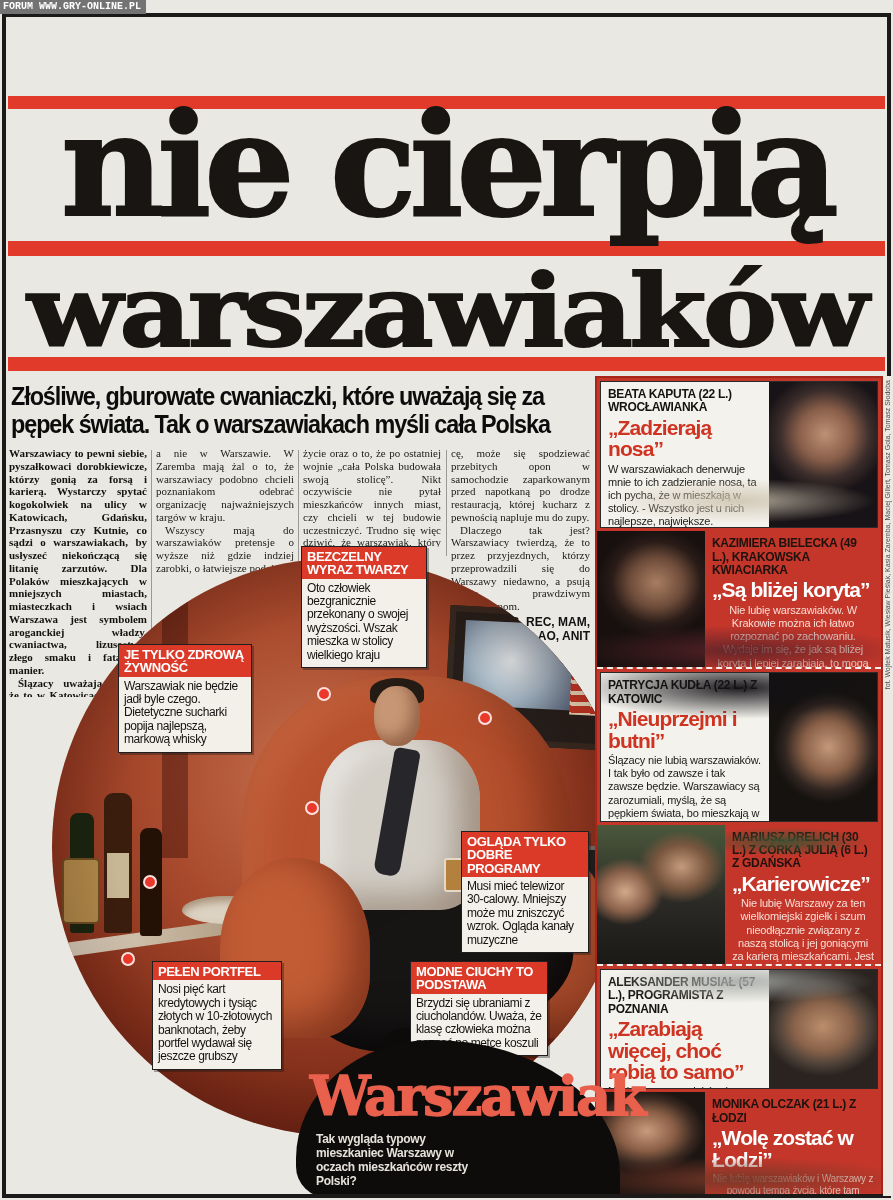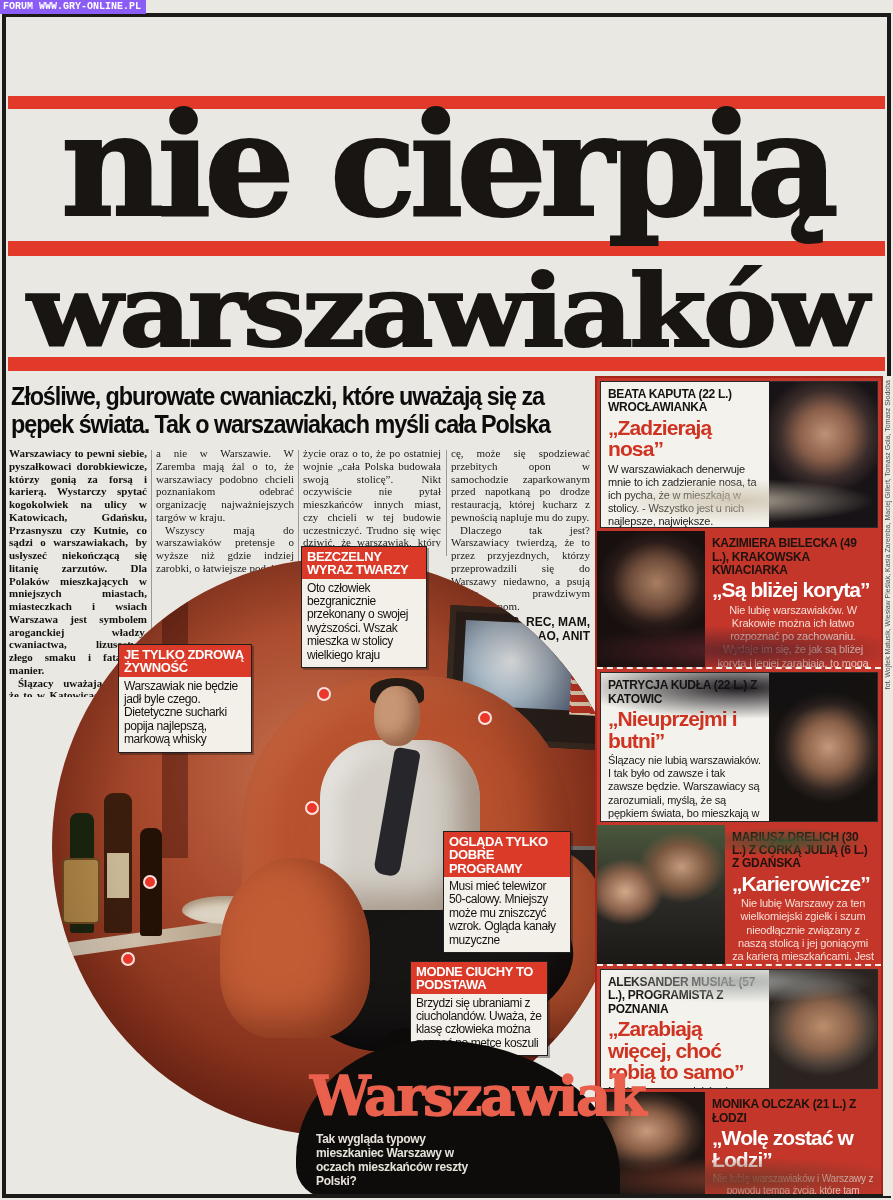--- a/index.html
+++ b/index.html
@@ -1,19 +1,19 @@
 <!DOCTYPE html>
 <html><head>
 <meta charset="utf-8">
 <style>
   html,body{margin:0;padding:0;background:#b9b7b2;}
   .page{position:relative;width:893px;height:1200px;margin:0 auto;background:#eae8e2;
         overflow:hidden;font-family:"Liberation Sans",sans-serif;}
   .frame{position:absolute;inset:13px 2px 2px 2px;border:4px solid #1c1a18;z-index:26;pointer-events:none;}
-  .masthead{position:absolute;top:0;left:0;z-index:30;background:#8b5cf6;color:#fff;
+  .masthead{position:absolute;top:0;left:0;z-index:30;background:#737373;color:#fff;
             font:bold 10px/12px "Liberation Mono",monospace;padding:1px 5px 1px 3px;letter-spacing:0;}
   
   .stripe{position:absolute;left:8px;right:8px;height:13px;background:#e23a2a;z-index:1;}
   .s1{top:96px;} .s2{top:241px;height:15px;} .s3{top:357px;height:14px;}
   .hl{position:absolute;left:0;right:0;text-align:center;z-index:2;color:#181512;
       font-family:"DejaVu Serif",serif;font-weight:bold;white-space:nowrap;
       -webkit-text-stroke:2px #181512;text-shadow:0 0 1px #181512;}
   .hl1{top:14px;font-size:97px;line-height:1;letter-spacing:-4px;}
   .hl2{top:94px;font-size:142px;line-height:1;letter-spacing:-7px;}
   .hl3{top:262px;font-size:99px;line-height:1;letter-spacing:-3px;transform:scaleX(1.12);}
@@ -74,21 +74,21 @@
   .dot{position:absolute;width:10px;height:10px;border-radius:50%;background:#ea392b;
        border:2px solid rgba(255,255,255,.85);z-index:7;}
   
   .callout{position:absolute;z-index:8;background:#f2f0e9;border:1px solid #1f1f1f;
            box-shadow:2px 2px 0 rgba(20,20,20,.35);}
   .ct{background:#dc3a29;color:#fff;font:bold 13px/1.02 "Liberation Sans",sans-serif;
       letter-spacing:-0.4px;padding:3px 5px 2px;text-transform:uppercase;}
   .cb{padding:3px 5px 5px;font:12px/1.12 "Liberation Sans",sans-serif;letter-spacing:-0.4px;color:#15120f;}
   .co1{left:118px;top:644px;width:132px;}
   .co2{left:301px;top:546px;width:124px;}
-  .co3{left:443px;top:831px;width:126px;}
+  .co3{left:461px;top:831px;width:126px;}
   .co4{left:152px;top:961px;width:128px;}
   .co5{left:410px;top:961px;width:136px;}
   
   .blob{position:absolute;left:296px;top:1040px;width:324px;height:158px;background:#0e0c0b;z-index:9;
         border-radius:42% 58% 0 10% / 75% 85% 0 20%;}
   .wtitle{position:absolute;left:310px;top:1068px;z-index:10;font-family:"DejaVu Serif",serif;font-weight:bold;
           font-size:55px;line-height:1;color:#e9604d;letter-spacing:-2px;-webkit-text-stroke:1.5px #e9604d;
           transform:scaleX(0.98);transform-origin:left;white-space:nowrap;}
   .wcaption{position:absolute;left:316px;top:1132px;width:172px;z-index:10;color:#e6e2da;
             font:bold 12px/1.18 "Liberation Sans",sans-serif;letter-spacing:-0.3px;}
@@ -203,21 +203,25 @@
   <div class="callout co1">
     <div class="ct">JE TYLKO ZDROWĄ ŻYWNOŚĆ</div>
     <div class="cb">Warszawiak nie będzie jadł byle czego. Dietetyczne sucharki popija najlepszą, markową whisky</div>
   </div>
   <div class="callout co2">
     <div class="ct">BEZCZELNY WYRAZ TWARZY</div>
     <div class="cb">Oto człowiek bezgranicznie przekonany o swojej wyższości. Wszak mieszka w stolicy wielkiego kraju</div>
   </div>
   <div class="callout co3">
     <div class="ct">OGLĄDA TYLKO DOBRE PROGRAMY</div>
-    <div class="cb">Musi mieć telewizor 50-calowy. Mniejszy może mu zniszczyć wzrok. Ogląda kanały muzyczne</div>
+    <div class="cb">Musi mieć telewizor 30-calowy. Mniejszy może mu zniszczyć wzrok. Ogląda kanały muzyczne</div>
+  </div>
+  <div class="callout co4">
+    <div class="ct">PEŁEN PORTFEL</div>
+    <div class="cb">Nosi pięć kart kredytowych i tysiąc złotych w 10-złotowych banknotach, żeby portfel wydawał się jeszcze grubszy</div>
   </div>
   <div class="callout co5">
     <div class="ct">MODNE CIUCHY TO PODSTAWA</div>
     <div class="cb">Brzydzi się ubraniami z ciucholandów. Uważa, że klasę człowieka można poznać po metce koszuli</div>
   </div>
 
   <div class="blob"></div>
   <div class="wtitle">Warszawiak</div>
   <div class="wcaption">Tak wygląda typowy mieszkaniec Warszawy w oczach mieszkańców reszty Polski?</div>
 

